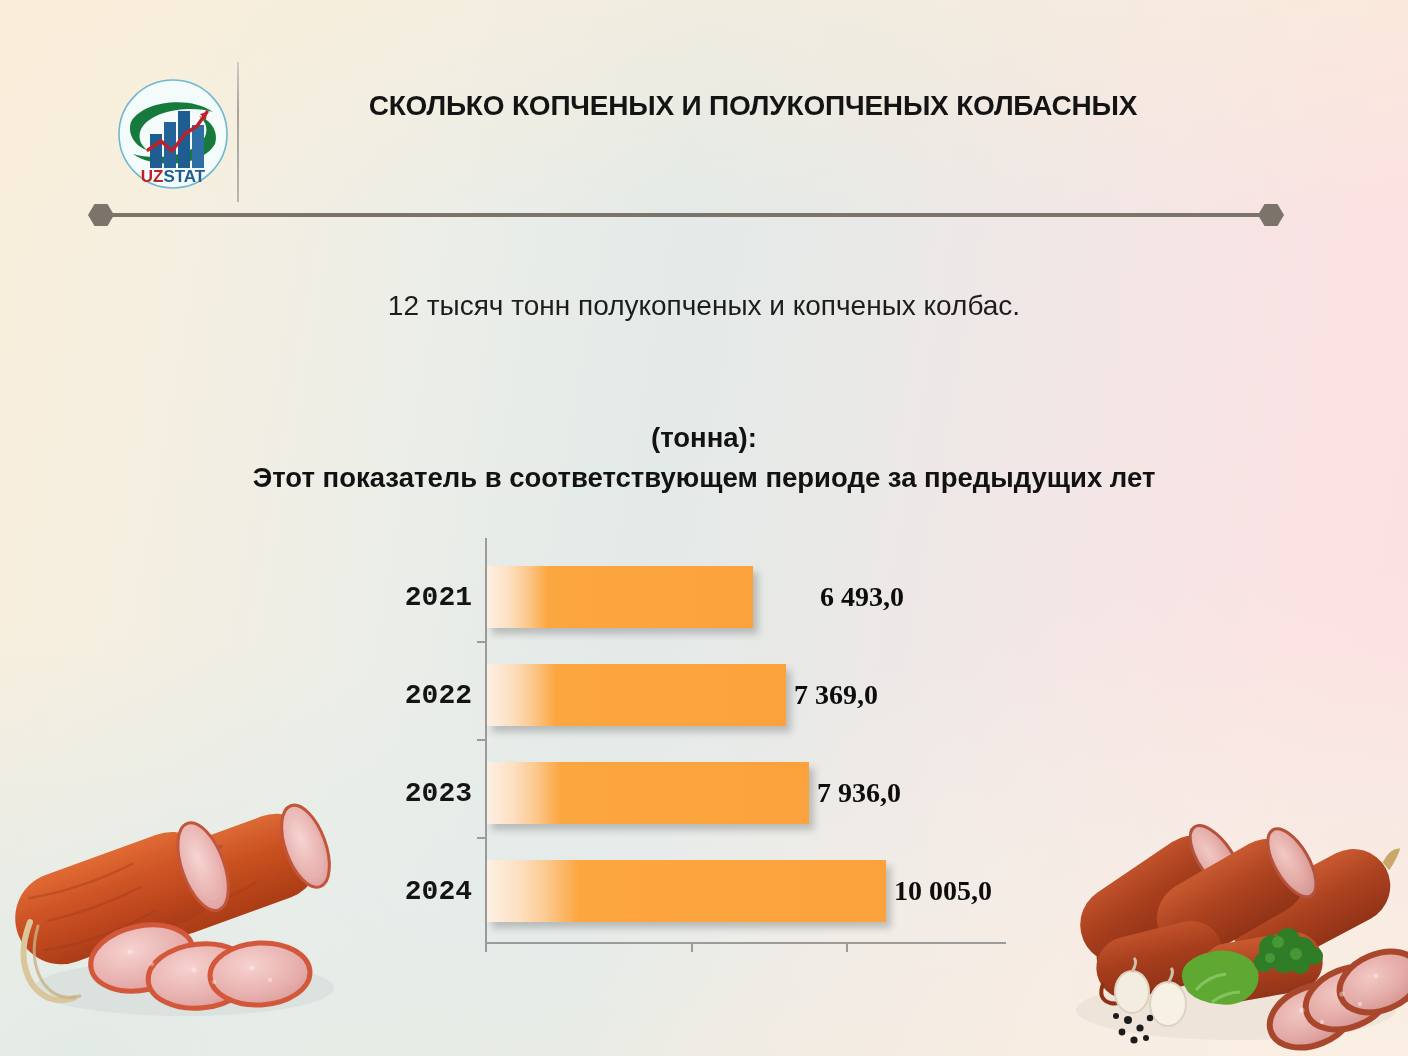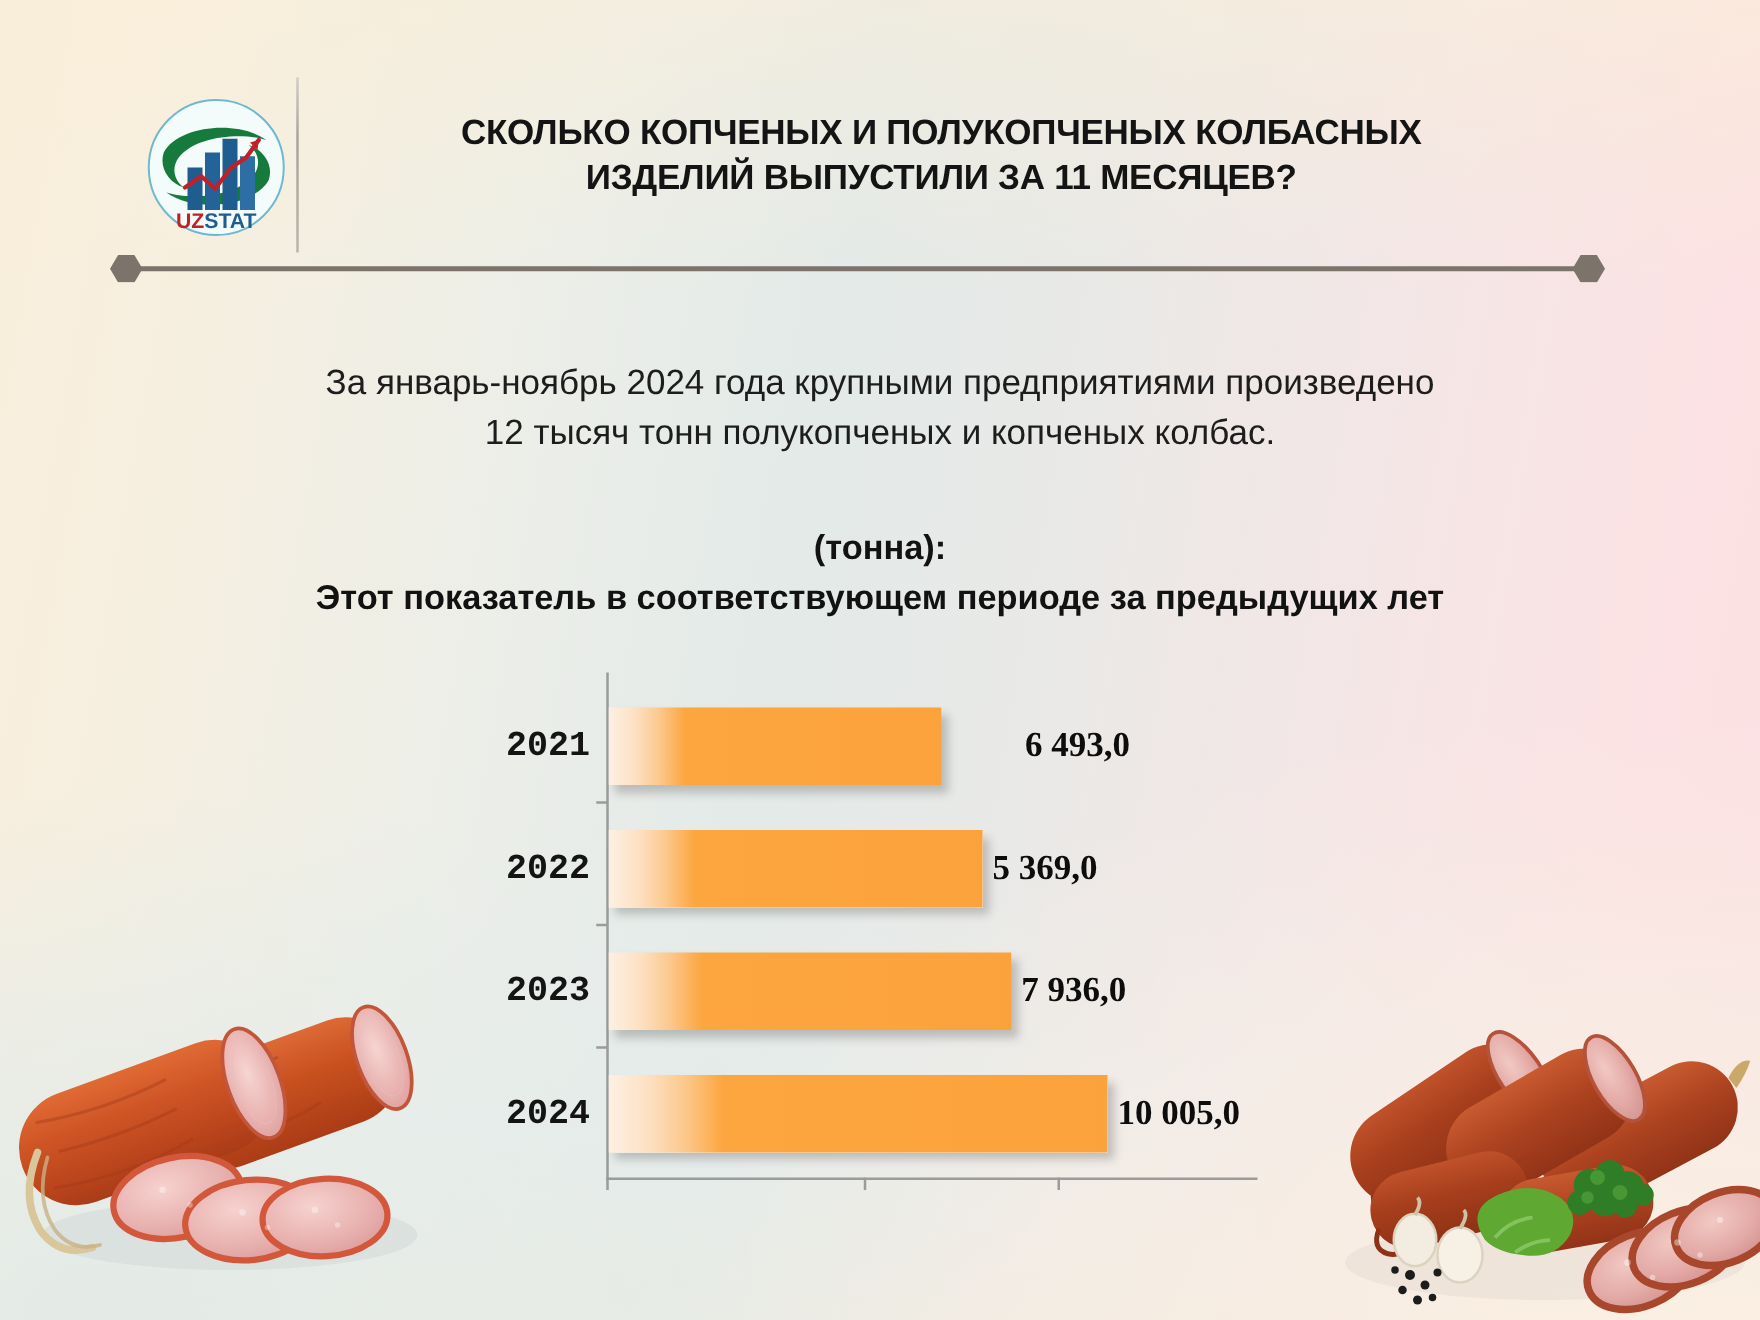--- a/index.html
+++ b/index.html
@@ -230,31 +230,29 @@
       <text x="56" y="104" text-anchor="middle" font-family="Liberation Sans, sans-serif" font-size="17" font-weight="bold">
         <tspan fill="#c22027">UZ</tspan><tspan fill="#1f5c8f">STAT</tspan>
       </text>
     </svg>
   </div>
 
   <div class="divider-vert"></div>
 
   <div class="title">
     <div>СКОЛЬКО КОПЧЕНЫХ И ПОЛУКОПЧЕНЫХ КОЛБАСНЫХ</div>
-    <div>ИЗДЕЛИЙ ВЫПУСТИЛИ ЗА 11 МЕСЯЦЕВ?</div>
   </div>
 
   <div class="rule-wrap">
     <div class="hex left"></div>
     <div class="rule-line"></div>
     <div class="hex right"></div>
   </div>
 
   <div class="lead">
-    <div>За январь-ноябрь 2024 года крупными предприятиями произведено</div>
     <div>12 тысяч тонн полукопченых и копченых колбас.</div>
   </div>
 
   <div class="subhead">
     <div>(тонна):</div>
     <div>Этот показатель в соответствующем периоде за предыдущих лет</div>
   </div>
 
   <div class="chart">
     <div class="axis-y"></div>
@@ -270,21 +268,21 @@
 
     <div class="bar-row" style="top:32px;">
       <div class="bar-label">2021</div>
       <div class="bar" style="width:266px;"></div>
       <div class="bar-value" style="left:394px;margin-left:46px;">6 493,0</div>
     </div>
 
     <div class="bar-row" style="top:130px;">
       <div class="bar-label">2022</div>
       <div class="bar" style="width:299px;"></div>
-      <div class="bar-value" style="left:414px;">5 369,0</div>
+      <div class="bar-value" style="left:414px;">7 369,0</div>
     </div>
 
     <div class="bar-row" style="top:228px;">
       <div class="bar-label">2023</div>
       <div class="bar" style="width:322px;"></div>
       <div class="bar-value" style="left:437px;">7 936,0</div>
     </div>
 
     <div class="bar-row" style="top:326px;">
       <div class="bar-label">2024</div>

